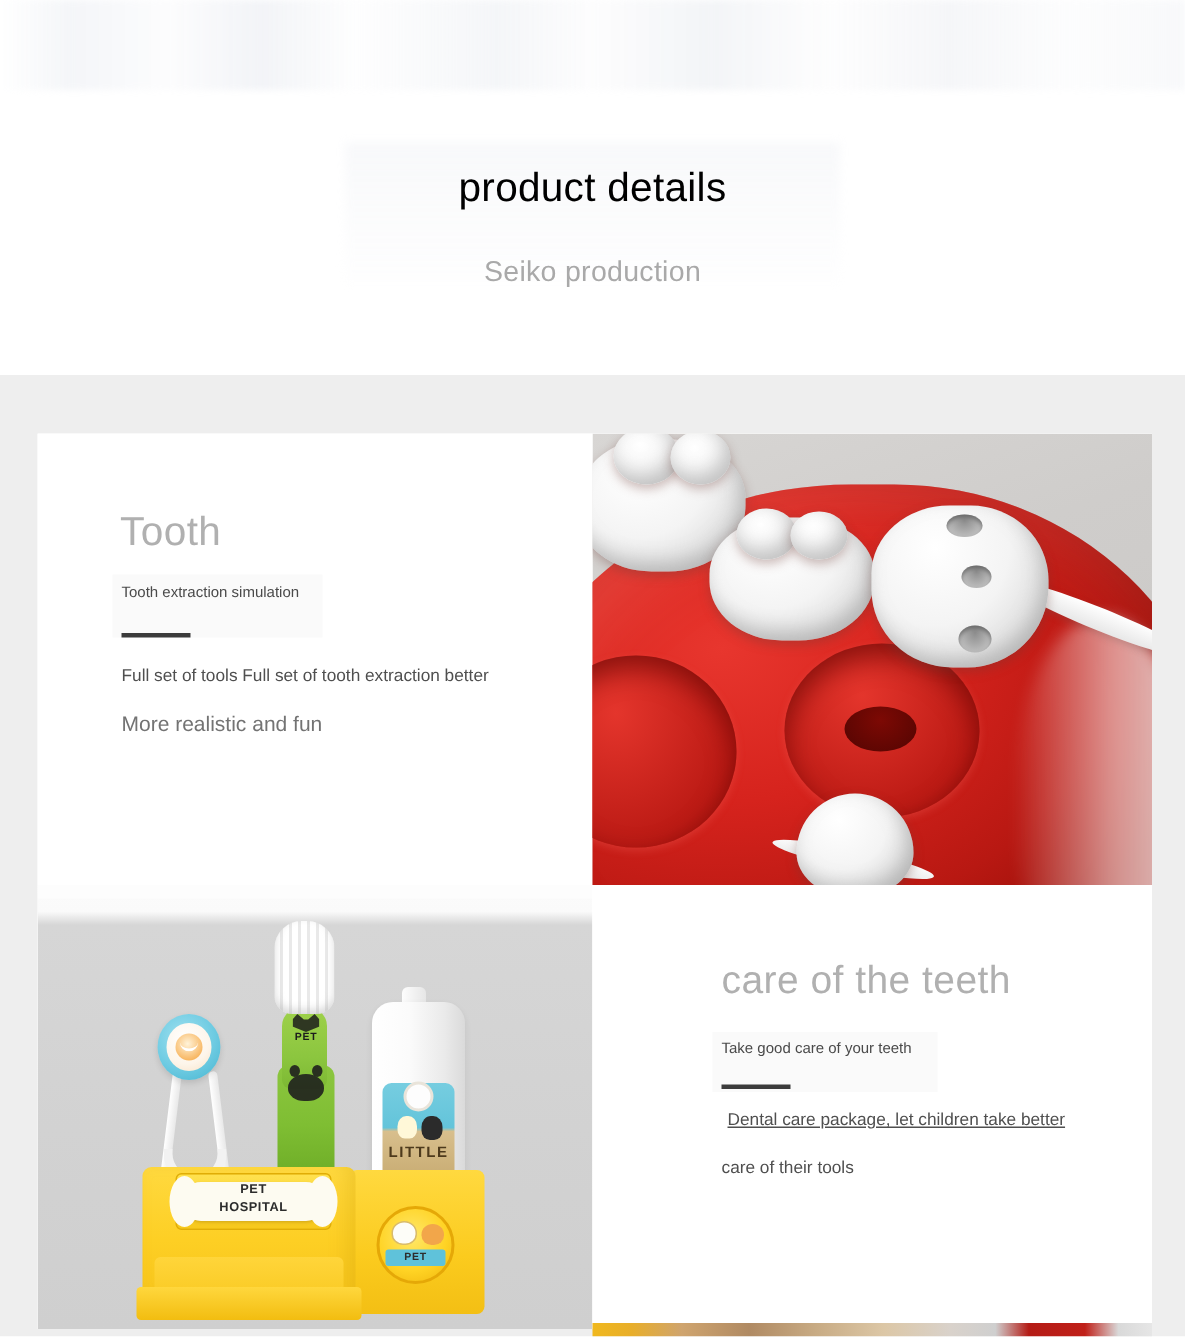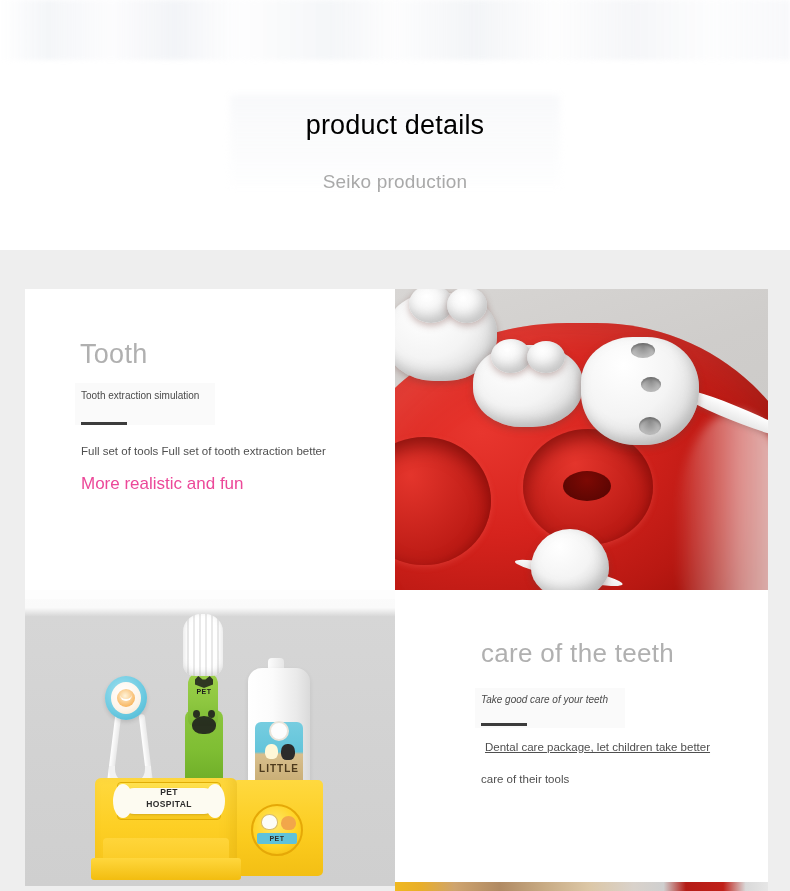--- a/index.html
+++ b/index.html
@@ -119,34 +119,34 @@
     height: 3px;
     background: #3c3c3c;
   }
   .panel-line {
     position: absolute;
     font-size: 11.5px;
     color: #4f4f4f;
     white-space: nowrap;
   }
   .panel-line.big {
-    font-size: 17px;
-    color: #ec4899;
+    font-size: 14px;
+    color: #737373;
   }
 
   
   .tooth-heading  { left: 55px;  top: 50px;  font-size: 27px; }
   .tooth-sub      { left: 56px;  top: 101px; }
   .tooth-rule     { left: 56px;  top: 133px; width: 46px; }
   .tooth-l1       { left: 56px;  top: 156px; }
   .tooth-l2       { left: 56px;  top: 185px; }
 
   
   .care-heading   { left: 86px;  top: 48px;  font-size: 26px; }
-  .care-sub       { left: 86px;  top: 104px; font-style: italic; }
+  .care-sub       { left: 86px;  top: 104px; }
   .care-rule      { left: 86px;  top: 133px; width: 46px; }
   .care-l1        { left: 90px;  top: 151px; text-decoration: underline; }
   .care-l2        { left: 86px;  top: 183px; }
 
   
   .ghost-box {
     position: absolute;
     background: #fafafa;
     pointer-events: none;
   }

